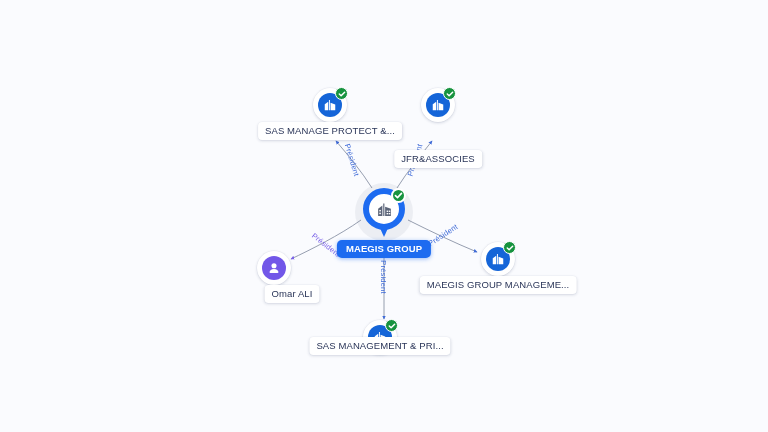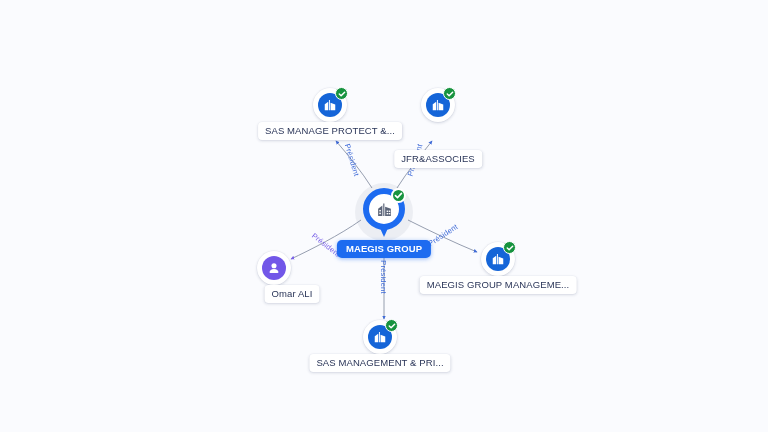--- a/index.html
+++ b/index.html
@@ -350,16 +350,16 @@
           <rect x="10" y="11.3" width="1.4" height="1.3"></rect>
           <rect x="12" y="11.3" width="1.4" height="1.3"></rect>
         </svg>
       </div>
       <div class="verified-badge">
         <svg width="8" height="8" viewBox="0 0 10 10">
           <path d="M1.6 5.1 L3.9 7.3 L8.3 2.7" stroke="#ffffff" stroke-width="1.8" fill="none" stroke-linecap="round" stroke-linejoin="round"></path>
         </svg>
       </div>
     </div>
-    <div class="node-label" style="left:0px; top:17px;">SAS MANAGEMENT &amp; PRI...</div>
+    <div class="node-label" style="left:0px; top:0;">SAS MANAGEMENT &amp; PRI...</div>
   </div>
 
 </div>
 
 </body></html>

